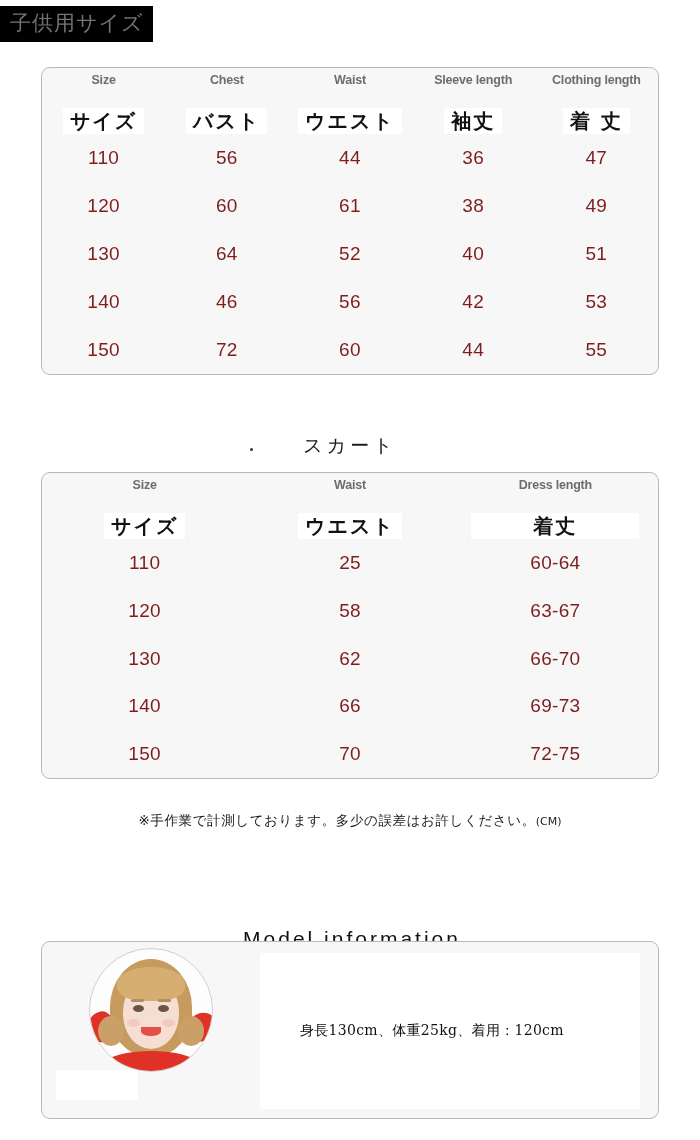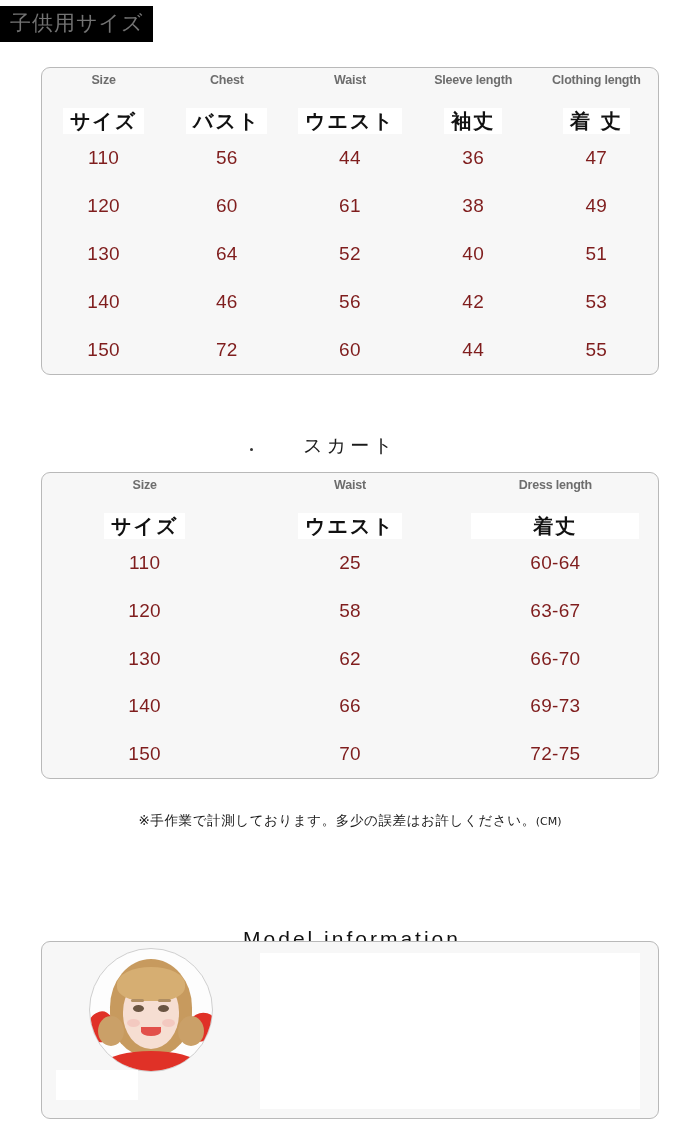--- a/index.html
+++ b/index.html
@@ -395,13 +395,14 @@
       <div class="eye l"></div>
       <div class="eye r"></div>
       <div class="cheek l"></div>
       <div class="cheek r"></div>
       <div class="mouth"></div>
       <div class="collar"></div>
     </div>
   </div>
   <div class="white-patch"></div>
   <div class="model-detail-box"></div>
+  <div class="model-detail-text">身長130cm、体重25kg、着用：120cm</div>
 </div>
 
 </body></html>

